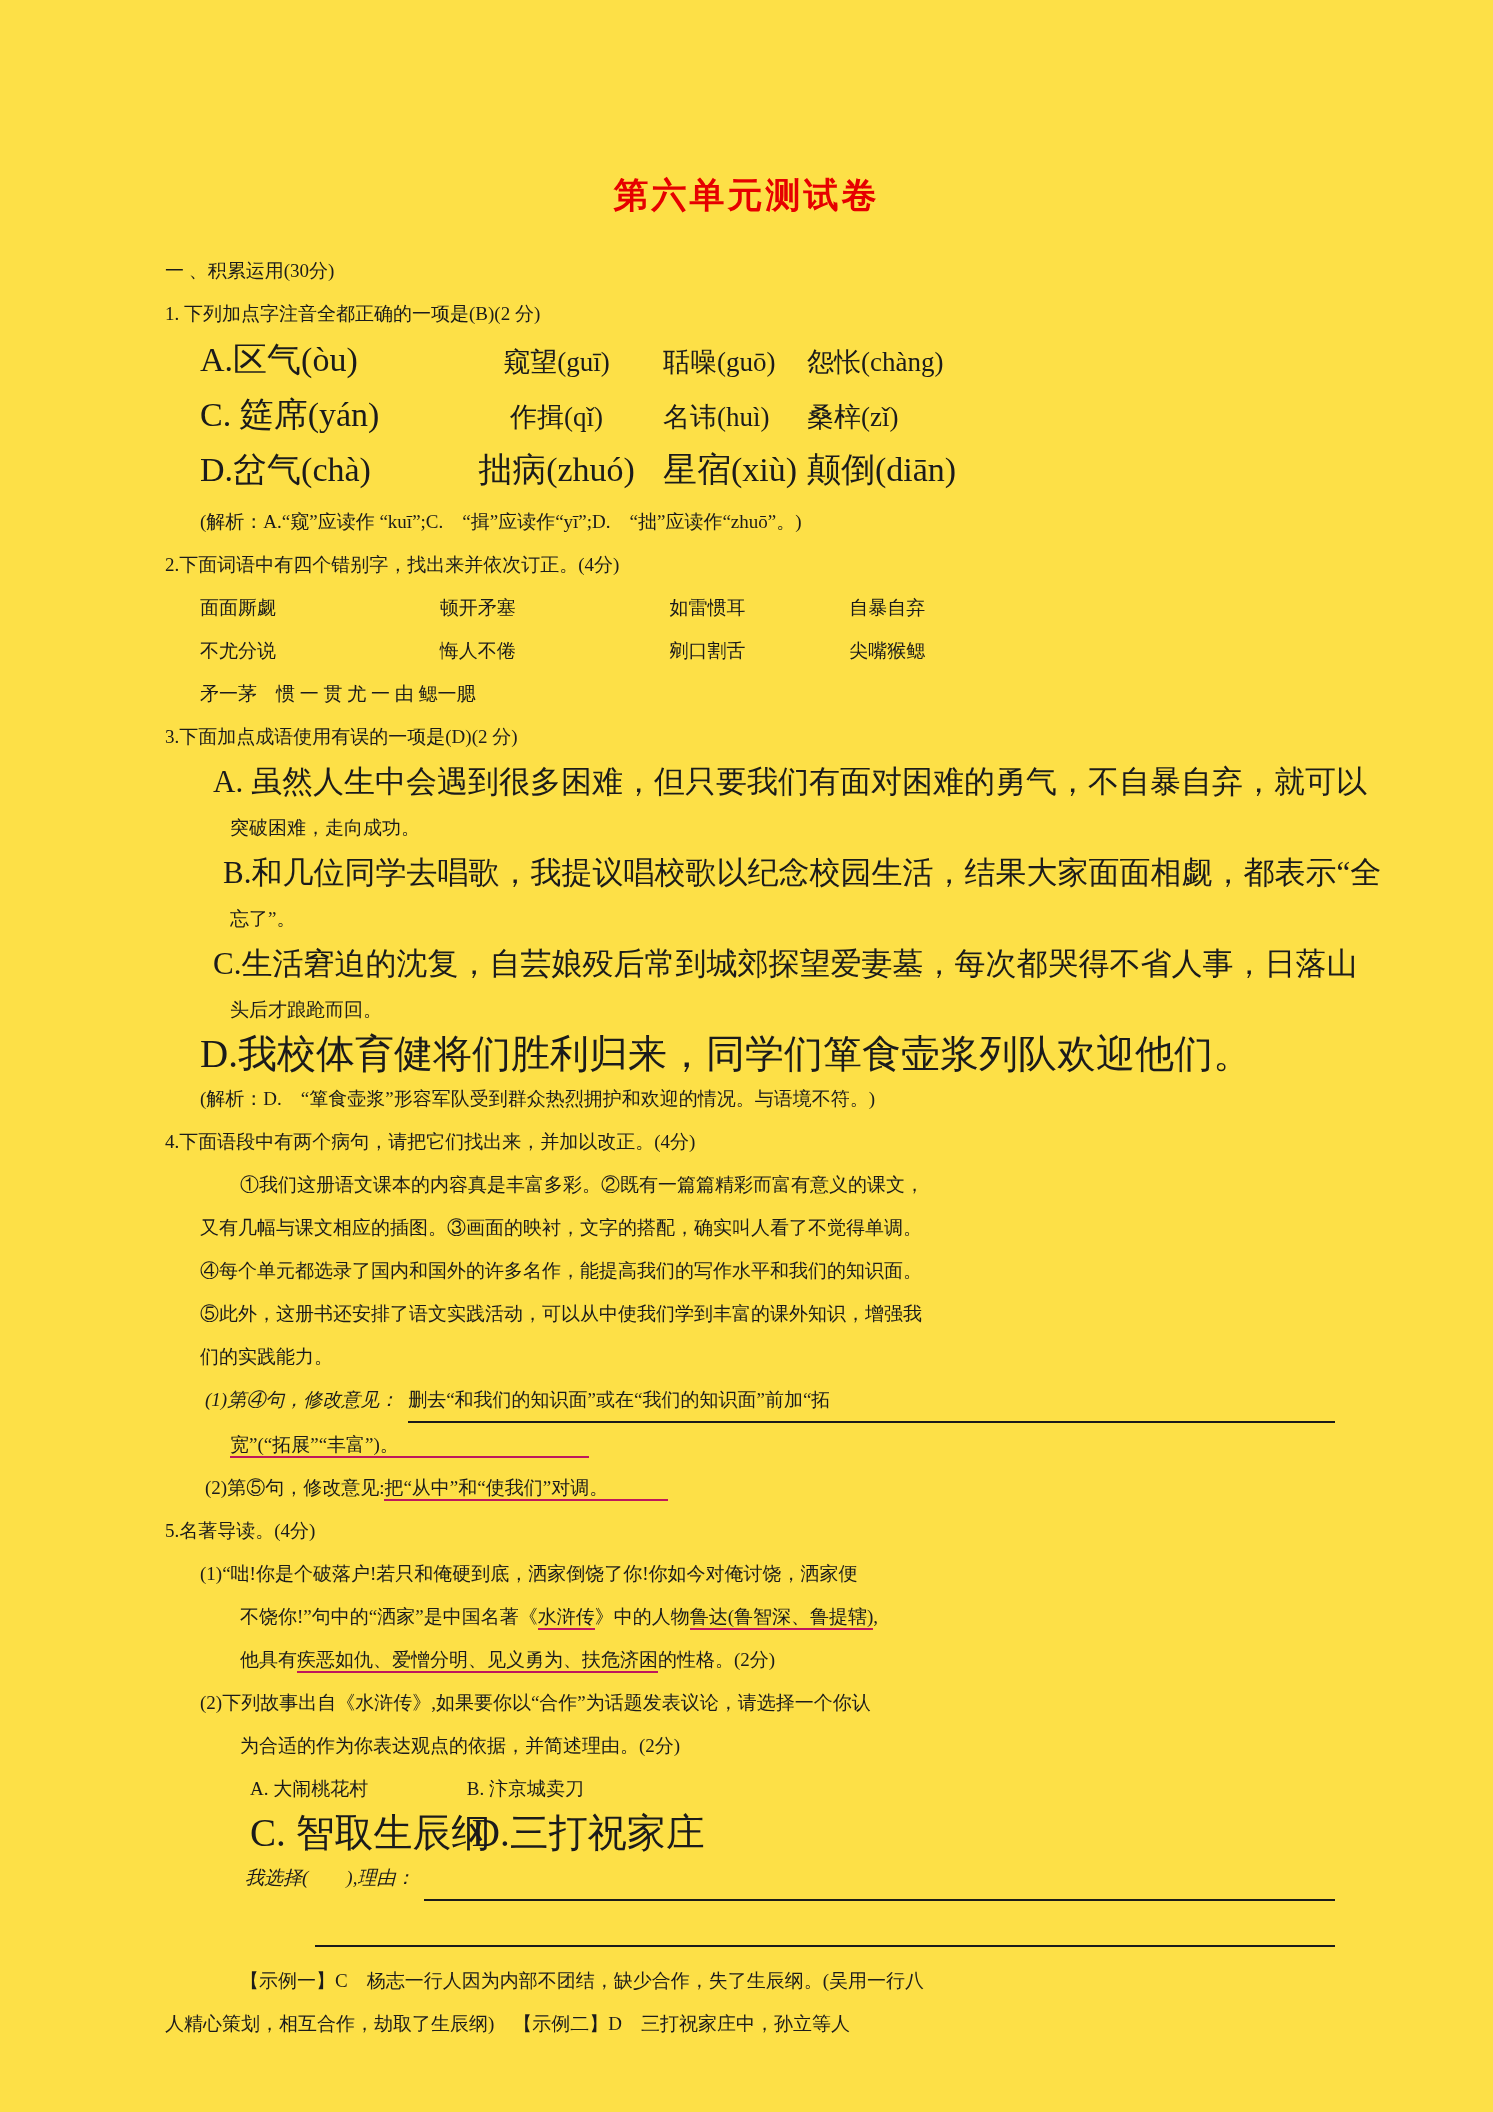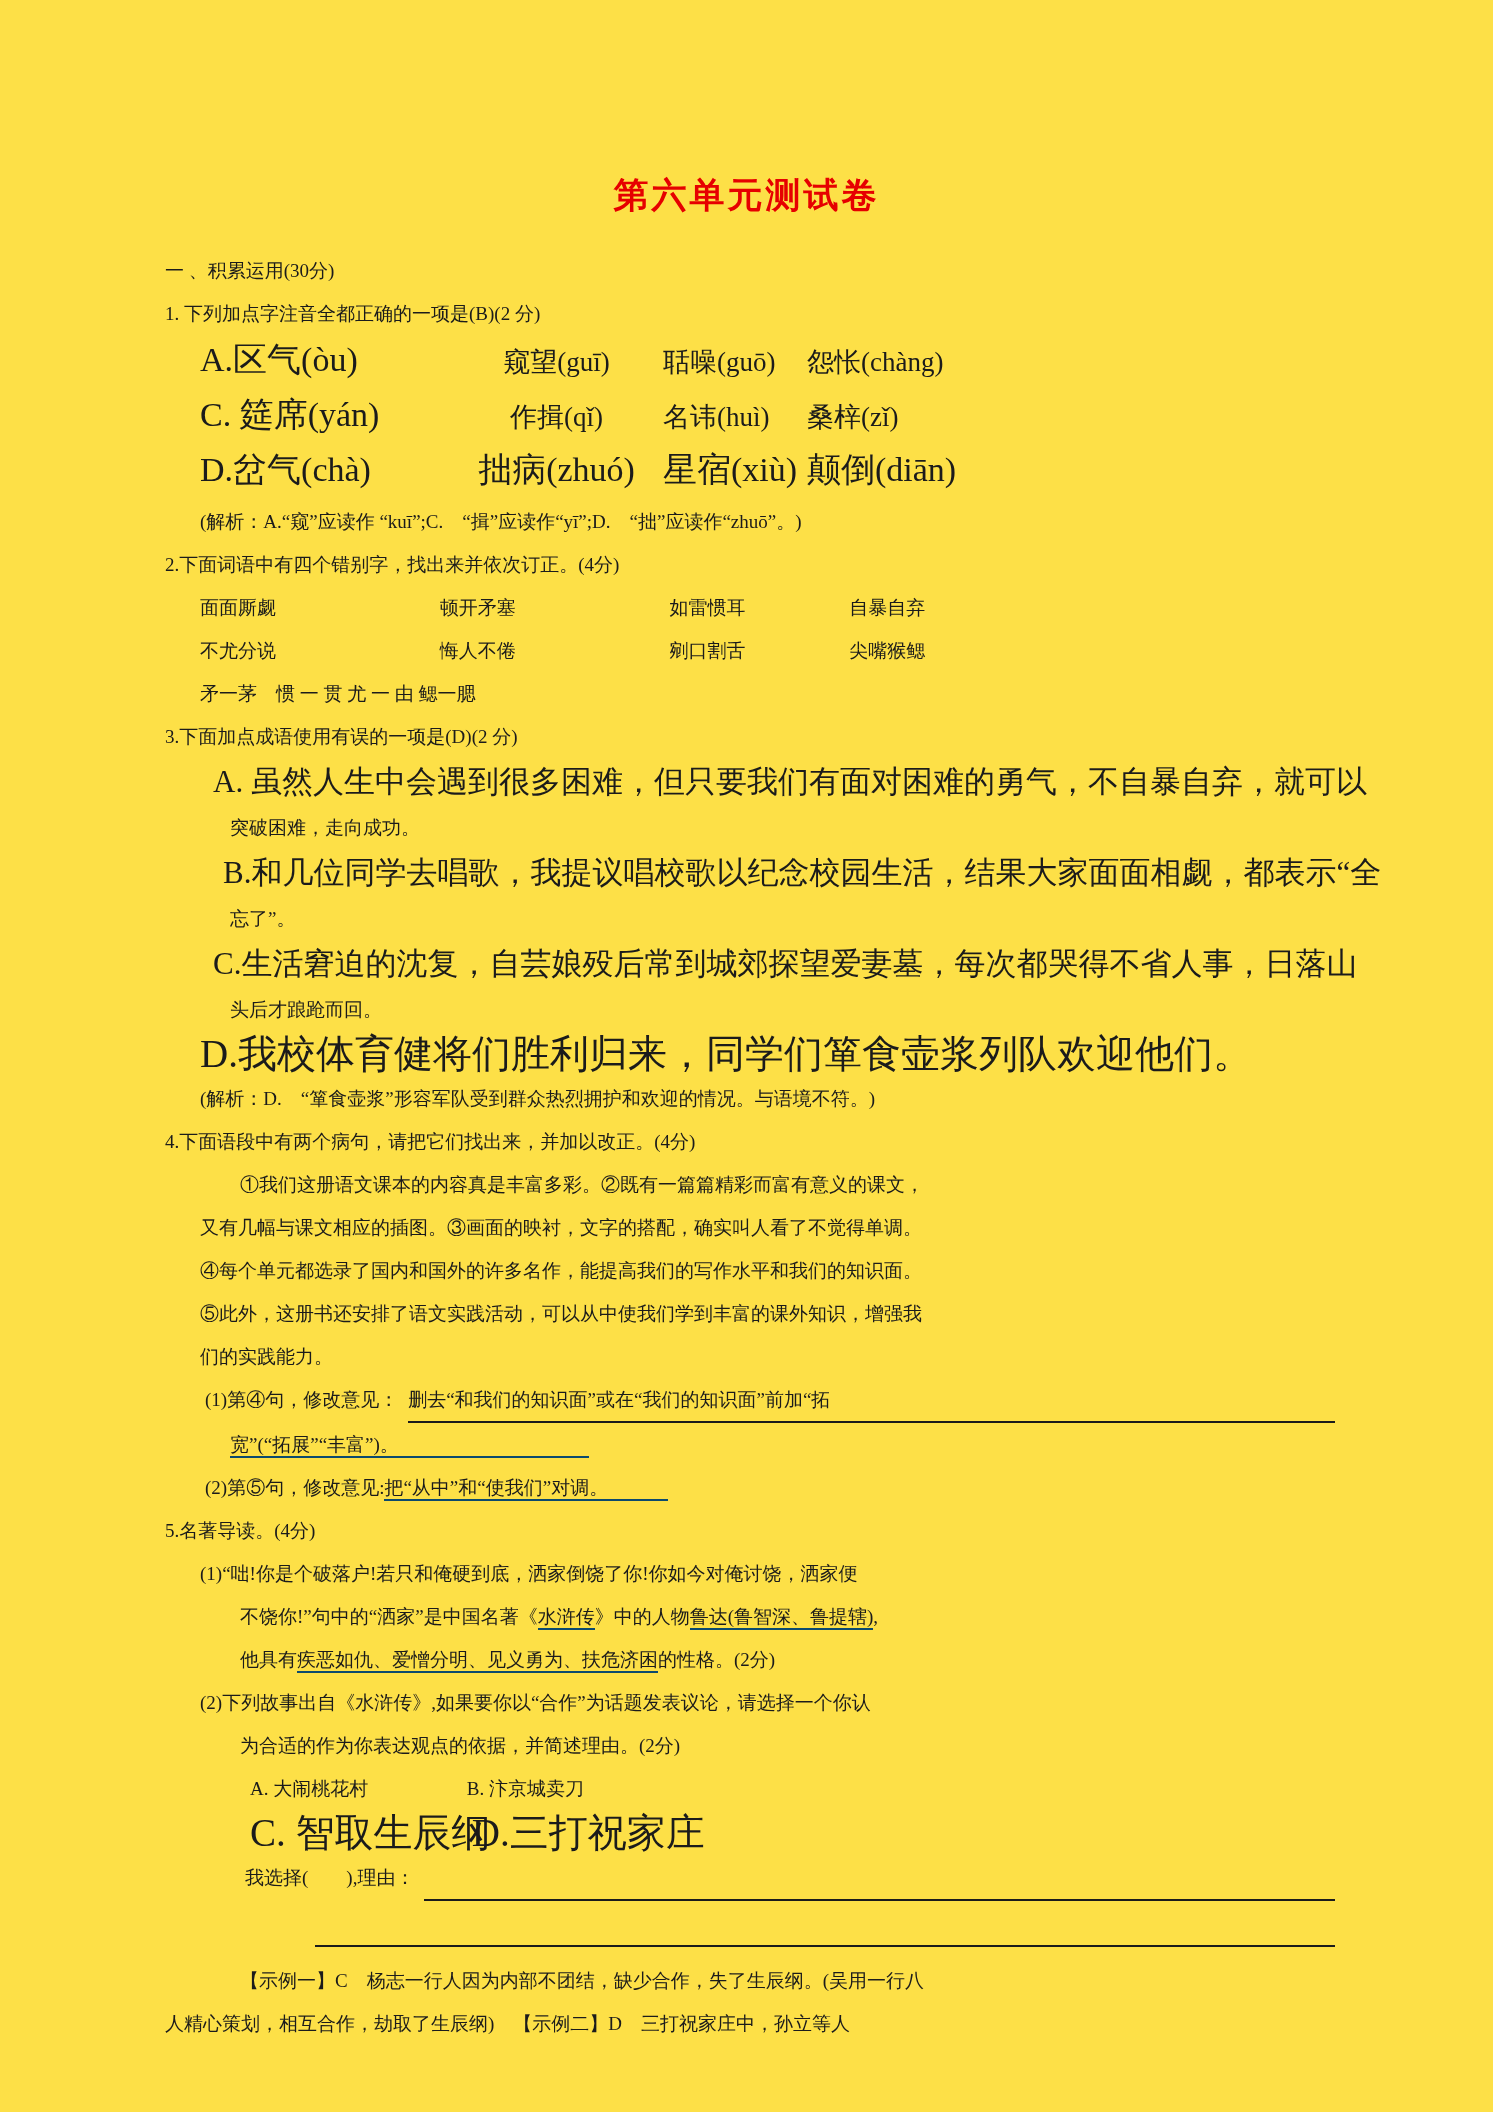--- a/index.html
+++ b/index.html
@@ -45,25 +45,25 @@
   
   .i35 { margin-left: 35px; }
   .i40 { margin-left: 40px; }
   .i48 { margin-left: 48px; }
   .i58 { margin-left: 58px; }
   .i65 { margin-left: 65px; }
   .i75 { margin-left: 75px; }
   .i80 { margin-left: 80px; }
   .i85 { margin-left: 85px; }
 
-  .u { border-bottom: 2px solid #0c4a6e; padding-bottom: 1px; }
+  .u { border-bottom: 2px solid #be185d; padding-bottom: 1px; }
   .ext190 { padding-right: 190px; }
   .ext60  { padding-right: 60px; }
   .flexline { display: flex; align-items: baseline; }
-  .flexline .lbl { white-space: nowrap; margin-right: 10px; }
+  .flexline .lbl { white-space: nowrap; margin-right: 10px; font-style: italic; }
   .fillu { flex: 1 1 auto; border-bottom: 2px solid #1b1b1b; white-space: nowrap; }
   .choice1 { display: inline-block; width: 212px; }
   .rule {
     margin: 36px 0 12px 150px;
     border-bottom: 2px solid #1b1b1b;
     height: 10px;
   }
 </style>
 </head>
 <body>

